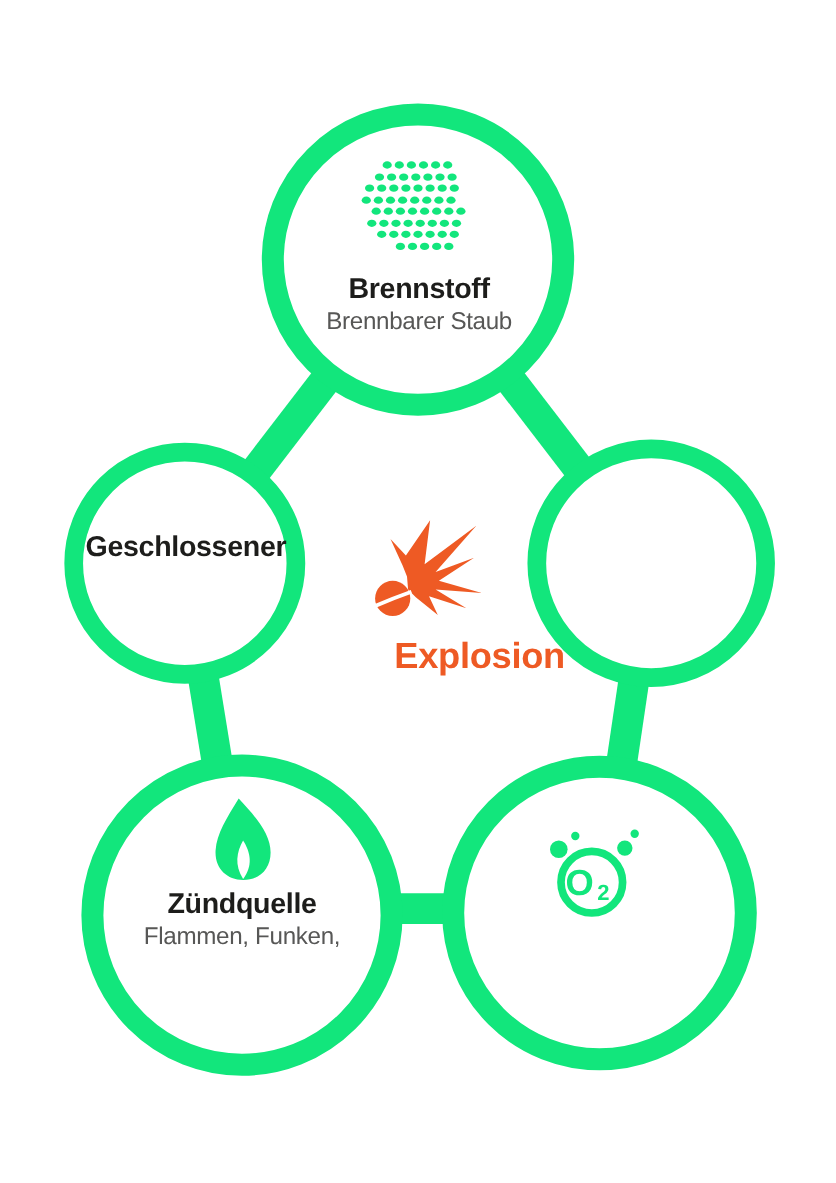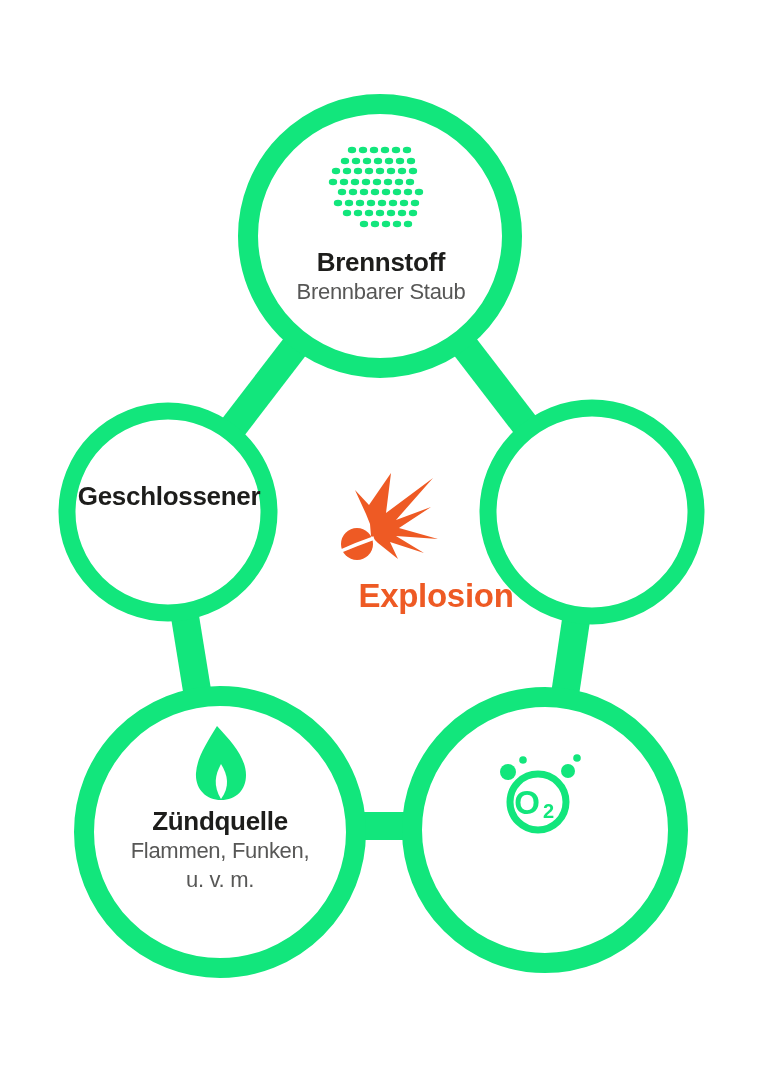--- a/index.html
+++ b/index.html
@@ -148,19 +148,18 @@
   </div>
 
   <div class="label" style="left:169px; top:482px;">
     <div class="title-2line">Geschlossener</div>
   </div>
 
 
   <div class="label" style="left:220px; top:806px;">
     <div class="title">Zündquelle</div>
     <div class="subtitle">Flammen, Funken,</div>
-    <div class="subtitle">u. v. m.</div>
   </div>
 
 
   <div class="label explosion-label" style="left:388px; top:578px;margin-left:48px;">Explosion</div>
 
 </div>
 
 </body></html>

